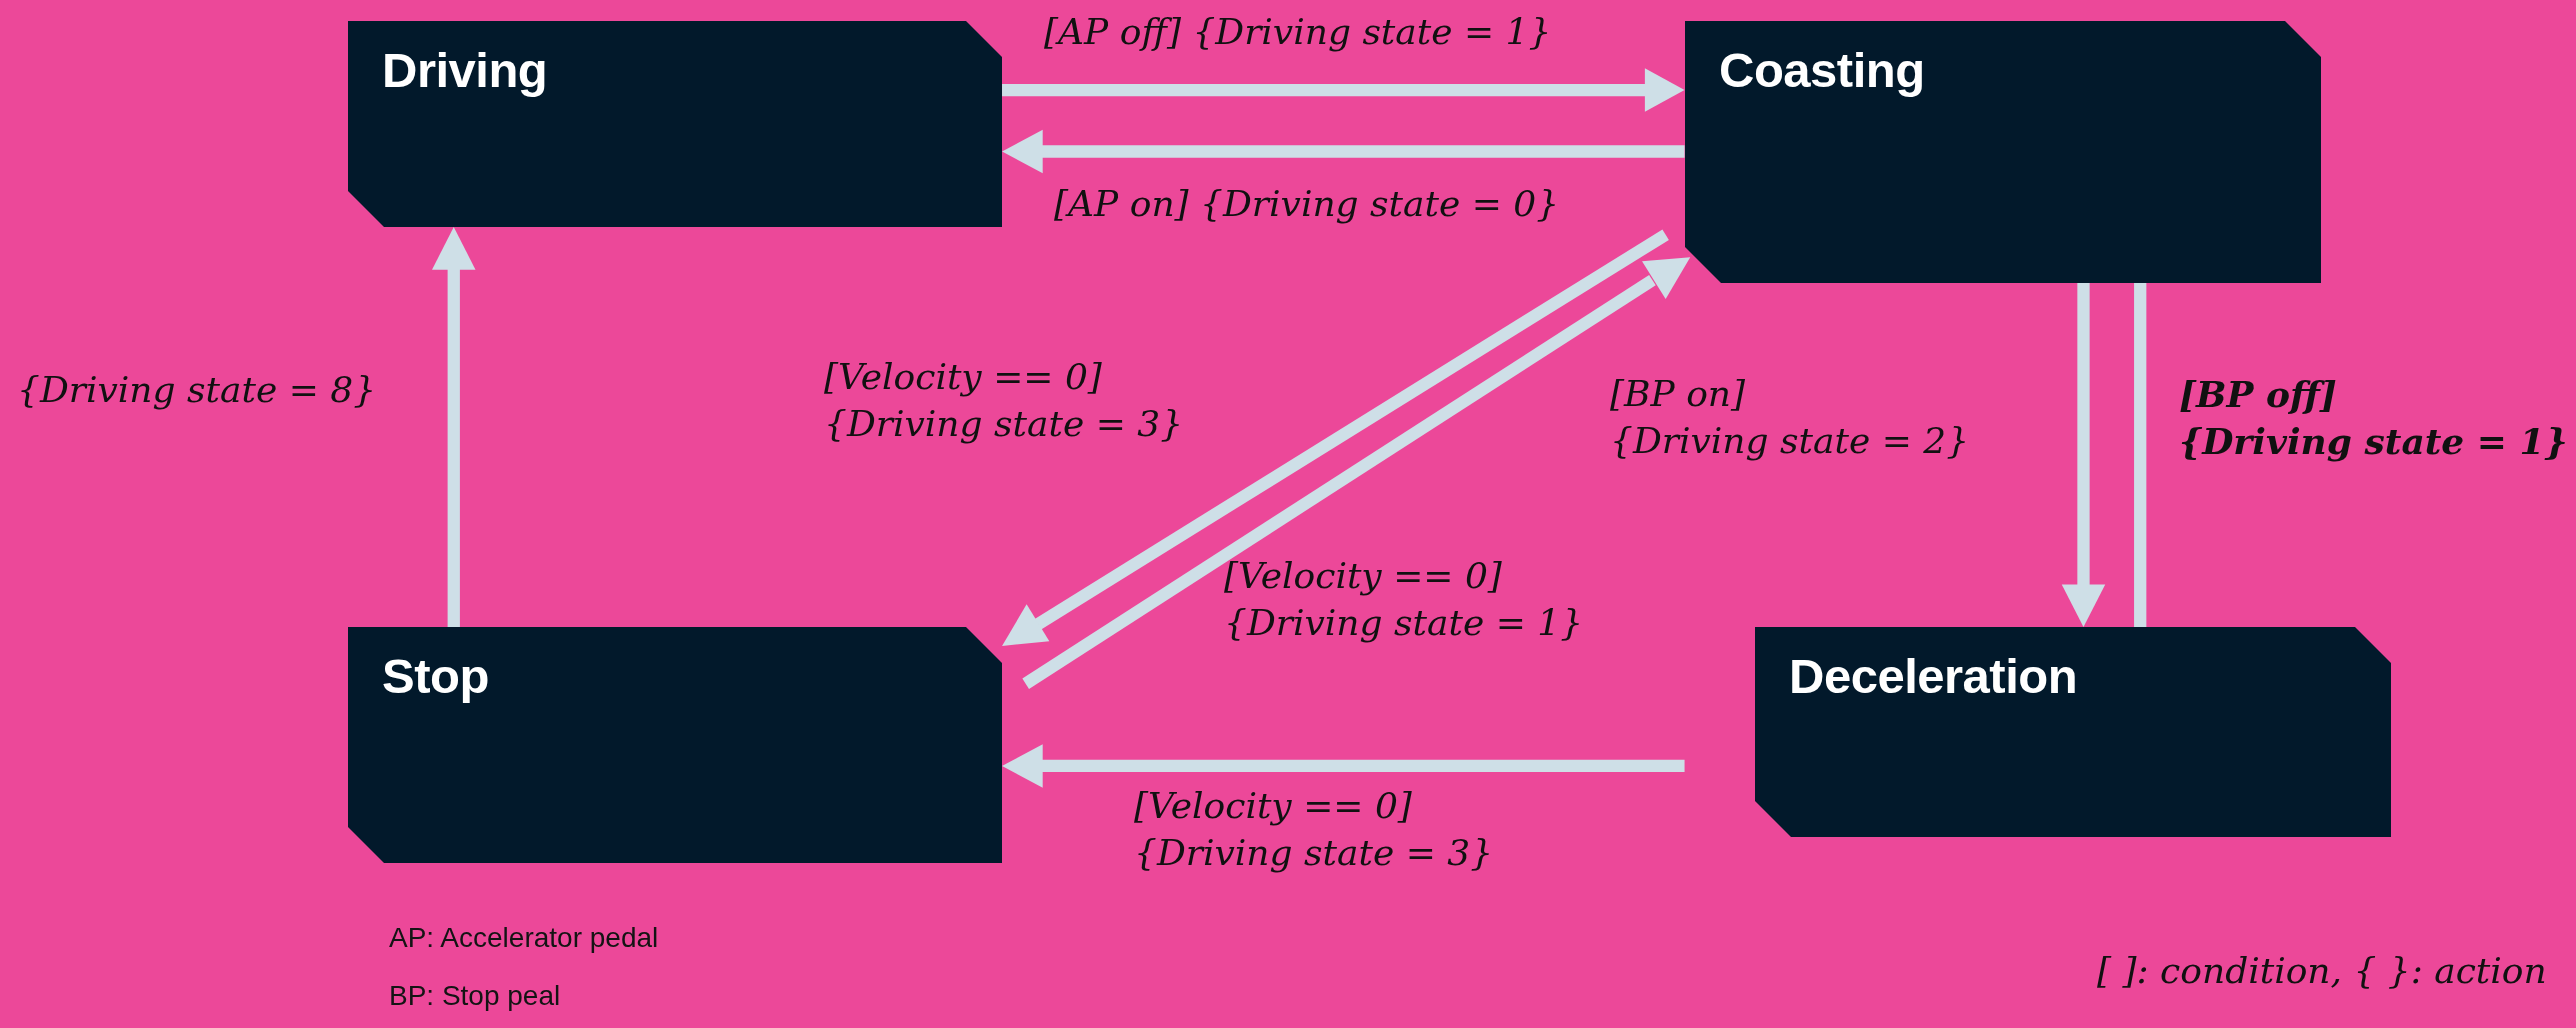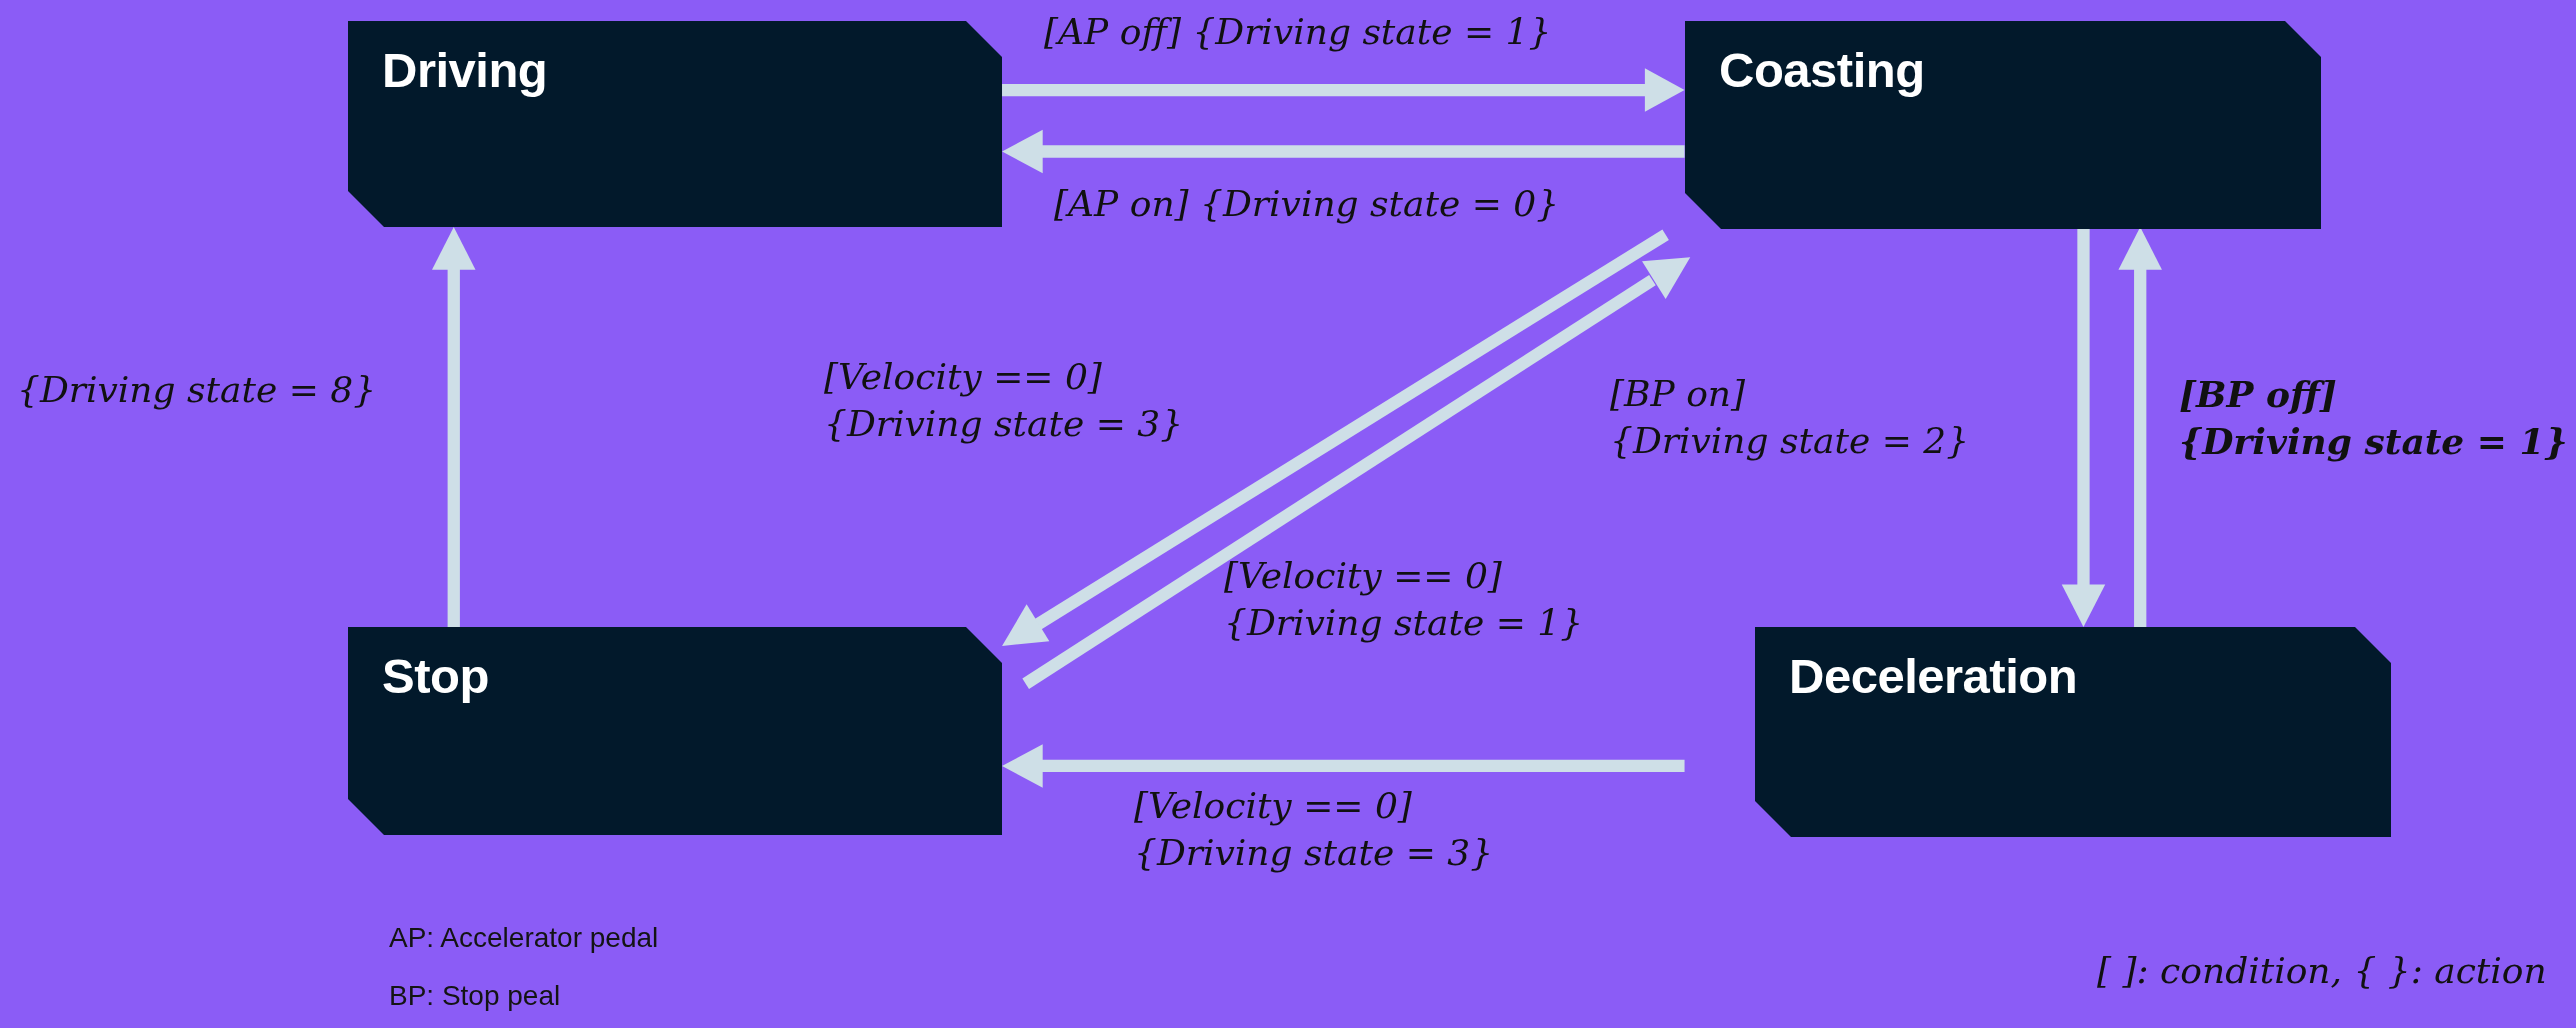--- a/index.html
+++ b/index.html
@@ -4,21 +4,21 @@
 <style>
   html, body {
     margin: 0;
     padding: 0;
     background: #ffffff;
   }
   #canvas {
     position: relative;
     width: 2576px;
     height: 1029px;
-    background: #8b5cf6;
+    background: #ec4899;
     overflow: hidden;
     font-family: "Liberation Sans", sans-serif;
   }
   #svg-layer {
     position: absolute;
     left: 0;
     top: 0;
     width: 2576px;
     height: 1029px;
   }
@@ -113,26 +113,26 @@
       <line x1="1782" y1="810" x2="1097" y2="810" stroke="#CEDFE7" stroke-width="13"></line>
       <polygon points="1060,810 1103,787 1103,833" fill="#CEDFE7"></polygon>
     </g>
   </svg>
 
   <div class="state-box" style="left:348px; top:21px; width:654px; height:206px;
               clip-path: polygon(0 0, calc(100% - 36px) 0, 100% 36px, 100% 100%, 36px 100%, 0 calc(100% - 36px));">
     <span class="state-label">Driving</span>
   </div>
 
-  <div class="state-box" style="left:1685px; top:21px; width:636px; height:208px;
+  <div class="state-box" style="left:1685px; top:21px; width:636px; height:262px;
               clip-path: polygon(0 0, calc(100% - 36px) 0, 100% 36px, 100% 100%, 36px 100%, 0 calc(100% - 36px));">
     <span class="state-label">Coasting</span>
   </div>
 
-  <div class="state-box" style="left:348px; top:627px; width:654px; height:208px;
+  <div class="state-box" style="left:348px; top:627px; width:654px; height:236px;
               clip-path: polygon(0 0, calc(100% - 36px) 0, 100% 36px, 100% 100%, 36px 100%, 0 calc(100% - 36px));">
     <span class="state-label">Stop</span>
   </div>
 
   <div class="state-box" style="left:1755px; top:627px; width:636px; height:210px;
               clip-path: polygon(0 0, calc(100% - 36px) 0, 100% 36px, 100% 100%, 36px 100%, 0 calc(100% - 36px));">
     <span class="state-label">Deceleration</span>
   </div>
 
   <div class="edge-label" style="left:1044px; top:7.6px;text-align:center;">

